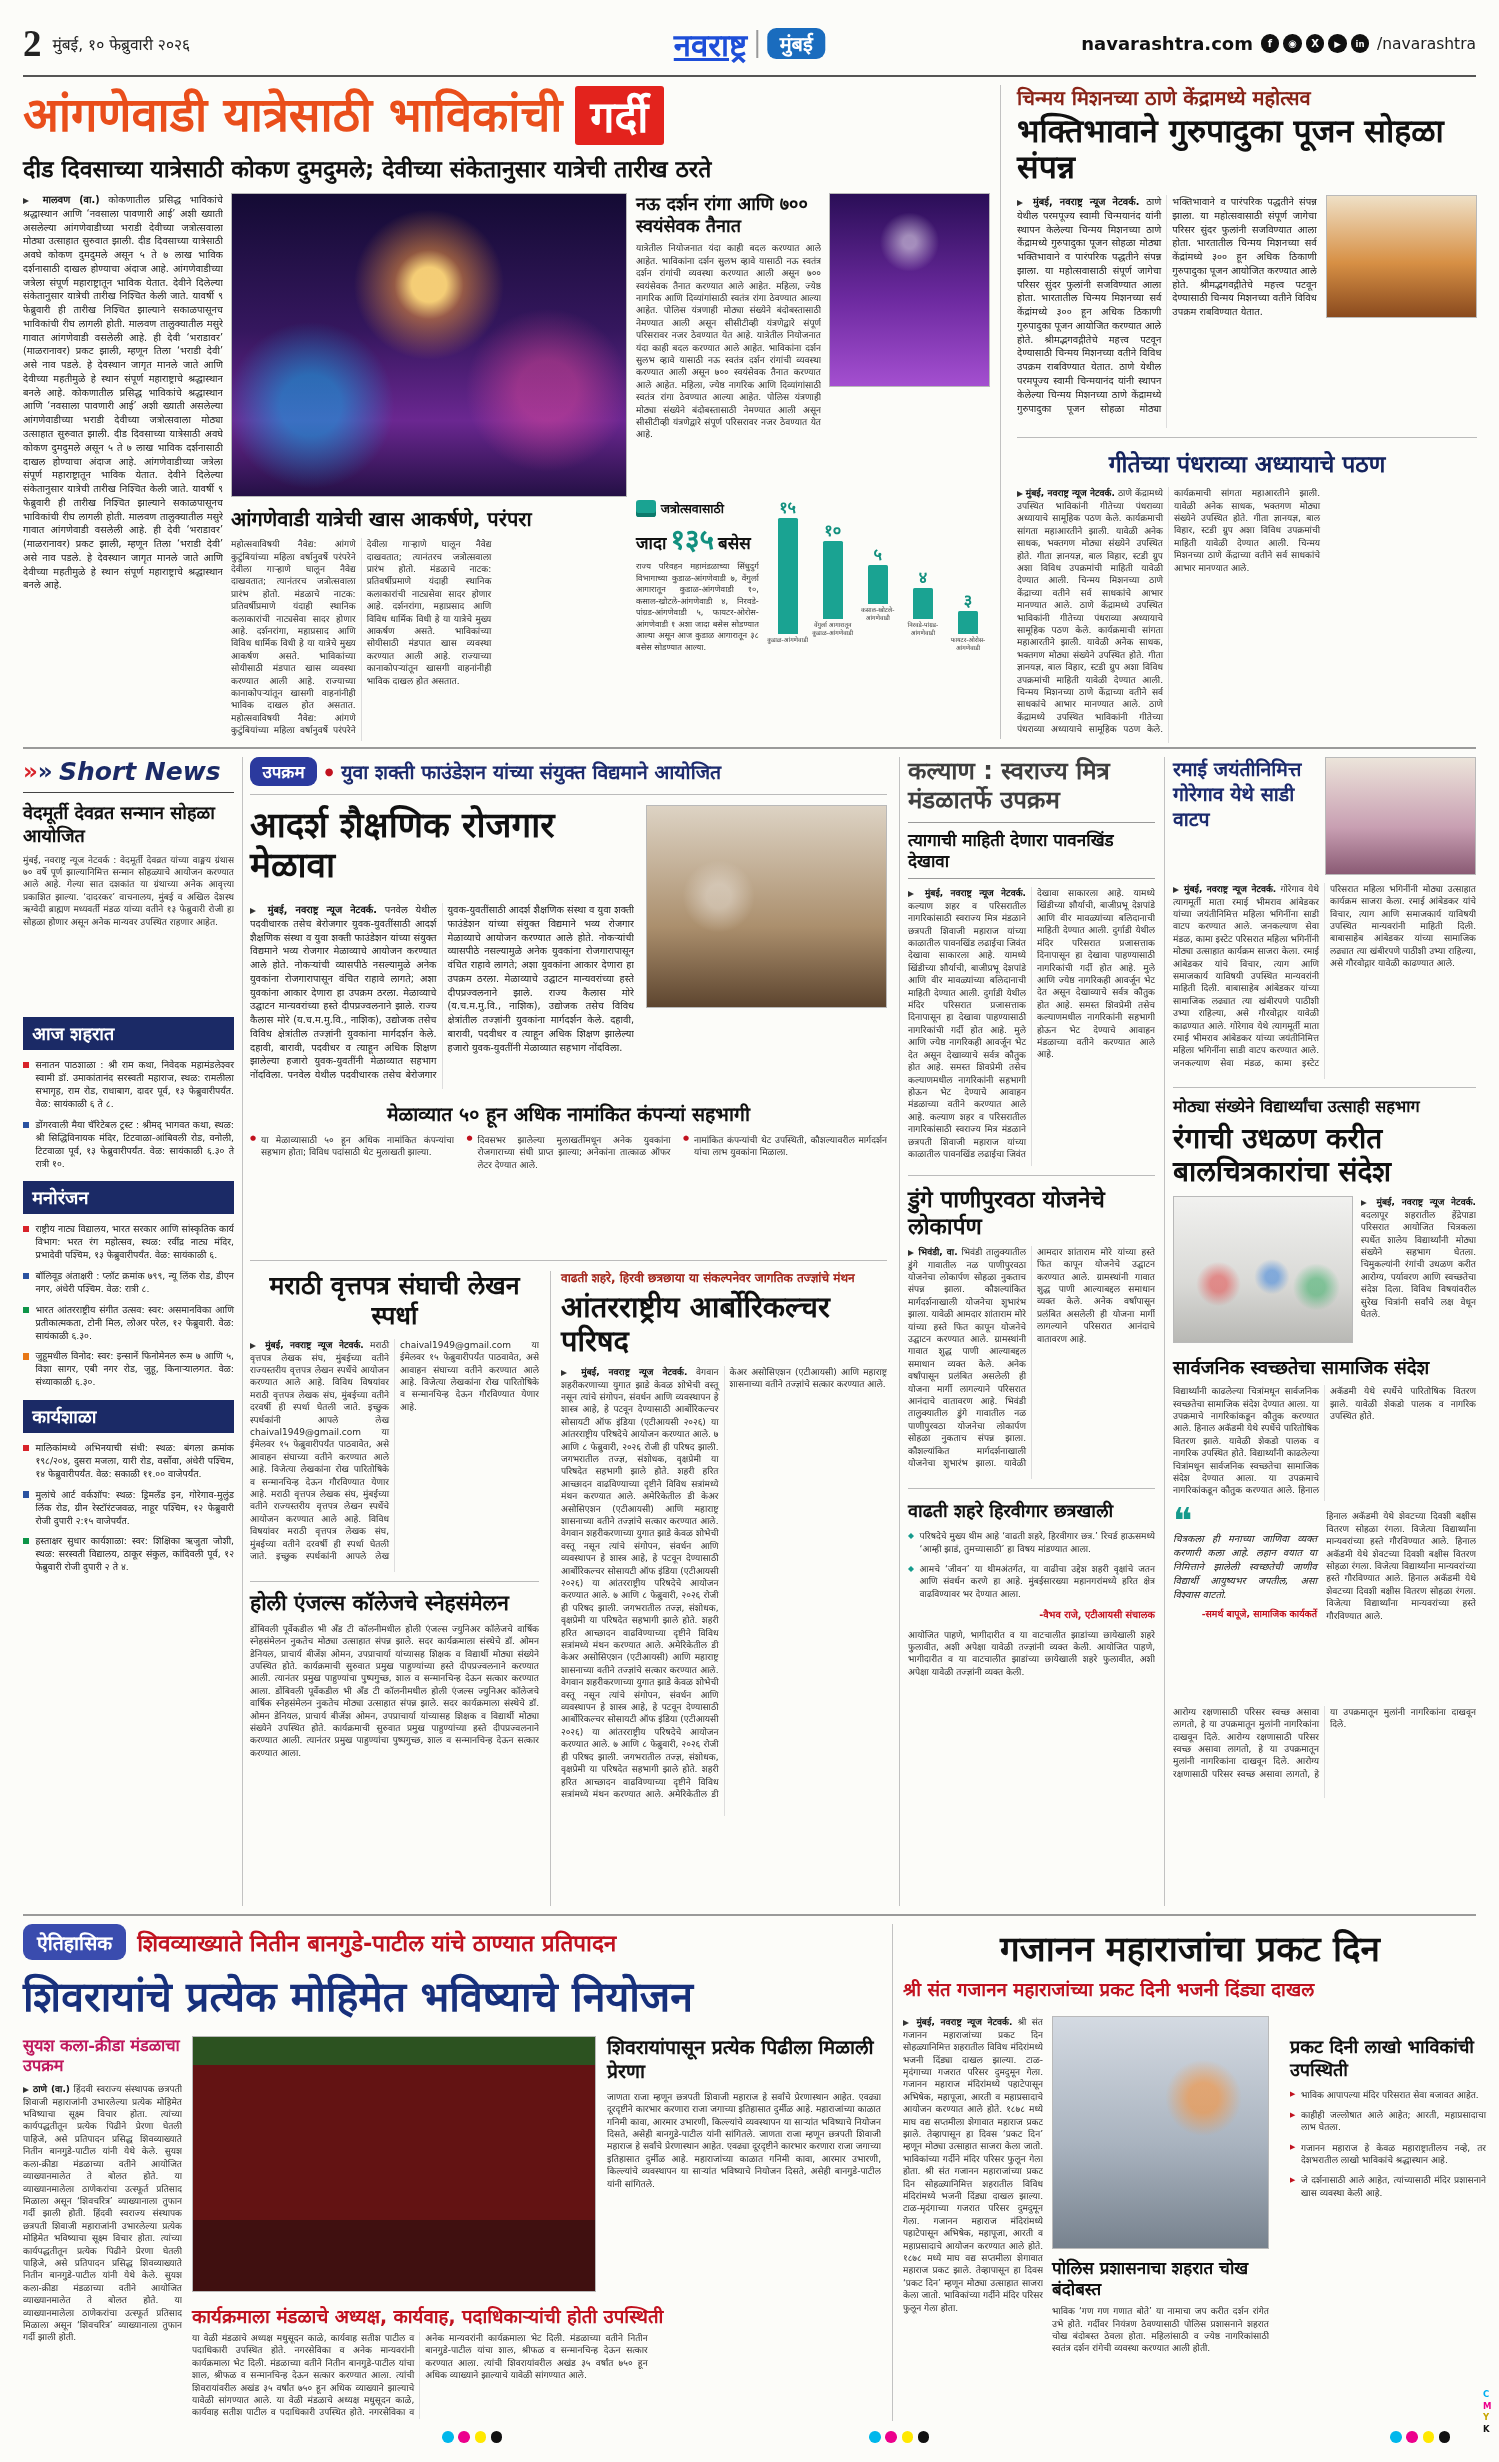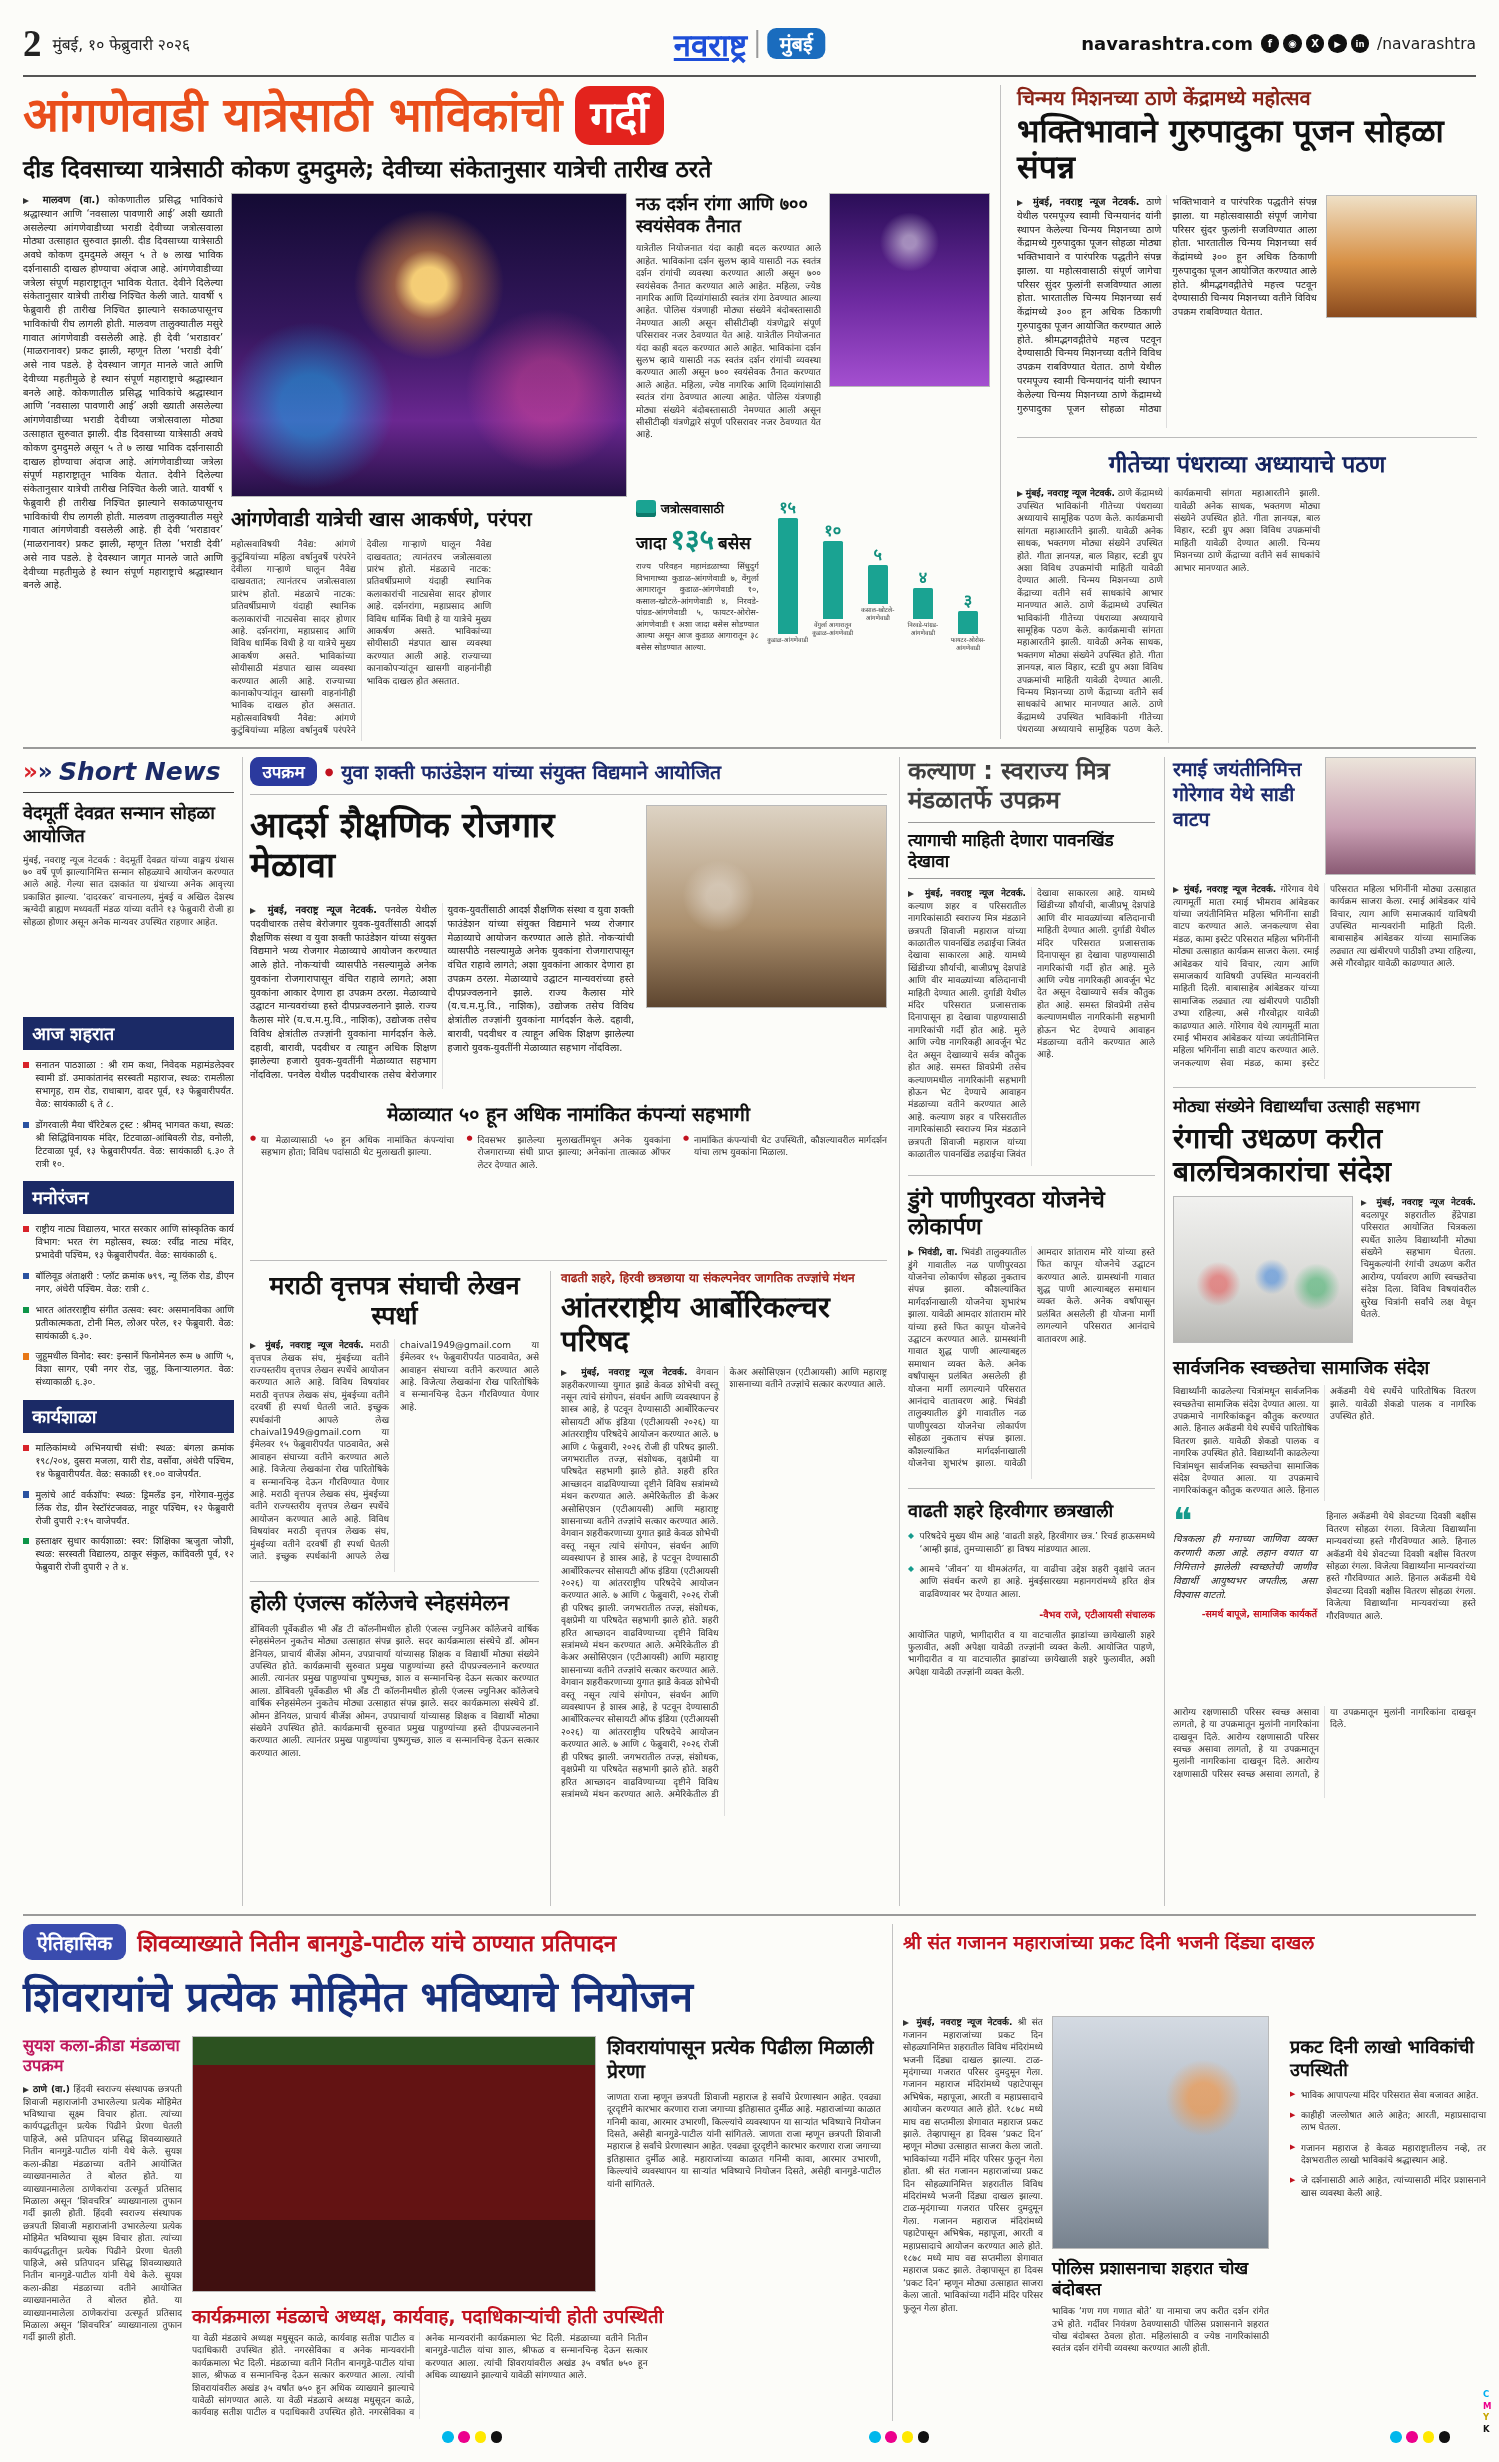--- a/index.html
+++ b/index.html
@@ -84,21 +84,21 @@
         <span style="width:18.6px;height:18.6px;border-radius:50%;background:#111;color:#fff;font-size:8.5px;font-weight:bold;display:flex;align-items:center;justify-content:center;">in</span>
       </span>
       <span style="font-size:15.5px;color:#222;">/navarashtra</span>
     </div>
   </div>
   <div class="hrule" style="left:23px;top:75px;width:1453px;background:#555;"></div>
 
   <div class="abs" style="left:23px;top:84px;width:966px;height:656px;">
     <div class="abs" style="left:0;top:0;width:966px;height:62px;display:flex;align-items:center;gap:12.4px;">
       <span style="font-size:47px;font-weight:800;color:#e94e1b;line-height:1.05;white-space:nowrap;">आंगणेवाडी यात्रेसाठी भाविकांची</span>
-      <span class="chip" style="background:#e3231d;font-size:43px;font-weight:800;padding:0 15.5px;border-radius:15px;">गर्दी</span>
+      <span class="chip" style="background:#e3231d;font-size:43px;font-weight:800;padding:0 15.5px;border-radius:3px;">गर्दी</span>
     </div>
     <div class="abs" style="left:0;top:68px;width:966px;font-size:23px;font-weight:bold;color:#111;">दीड दिवसाच्या यात्रेसाठी कोकण दुमदुमले; देवीच्या संकेतानुसार यात्रेची तारीख ठरते</div>
 
     <div class="abs clip body-sm para" style="left:0;top:109px;width:200px;height:543px;">
       <span class="dl">मालवण (वा.)</span>
       <span>कोकणातील प्रसिद्ध भाविकांचे श्रद्धास्थान आणि ‘नवसाला पावणारी आई’ अशी ख्याती असलेल्या आंगणेवाडीच्या भराडी देवीच्या जत्रोत्सवाला मोठ्या उत्साहात सुरुवात झाली. दीड दिवसाच्या यात्रेसाठी अवघे कोकण दुमदुमले असून ५ ते ७ लाख भाविक दर्शनासाठी दाखल होण्याचा अंदाज आहे. आंगणेवाडीच्या जत्रेला संपूर्ण महाराष्ट्रातून भाविक येतात. देवीने दिलेल्या संकेतानुसार यात्रेची तारीख निश्चित केली जाते. यावर्षी ९ फेब्रुवारी ही तारीख निश्चित झाल्याने सकाळपासूनच भाविकांची रीघ लागली होती. मालवण तालुक्यातील मसुरे गावात आंगणेवाडी वसलेली आहे. ही देवी ‘भराडावर’ (माळरानावर) प्रकट झाली, म्हणून तिला ‘भराडी देवी’ असे नाव पडले. हे देवस्थान जागृत मानले जाते आणि देवीच्या महतीमुळे हे स्थान संपूर्ण महाराष्ट्राचे श्रद्धास्थान बनले आहे. कोकणातील प्रसिद्ध भाविकांचे श्रद्धास्थान आणि ‘नवसाला पावणारी आई’ अशी ख्याती असलेल्या आंगणेवाडीच्या भराडी देवीच्या जत्रोत्सवाला मोठ्या उत्साहात सुरुवात झाली. दीड दिवसाच्या यात्रेसाठी अवघे कोकण दुमदुमले असून ५ ते ७ लाख भाविक दर्शनासाठी दाखल होण्याचा अंदाज आहे. आंगणेवाडीच्या जत्रेला संपूर्ण महाराष्ट्रातून भाविक येतात. देवीने दिलेल्या संकेतानुसार यात्रेची तारीख निश्चित केली जाते. यावर्षी ९ फेब्रुवारी ही तारीख निश्चित झाल्याने सकाळपासूनच भाविकांची रीघ लागली होती. मालवण तालुक्यातील मसुरे गावात आंगणेवाडी वसलेली आहे. ही देवी ‘भराडावर’ (माळरानावर) प्रकट झाली, म्हणून तिला ‘भराडी देवी’ असे नाव पडले. हे देवस्थान जागृत मानले जाते आणि देवीच्या महतीमुळे हे स्थान संपूर्ण महाराष्ट्राचे श्रद्धास्थान बनले आहे.</span>
     </div>
 
     <div class="abs photo ph-temple" style="left:208px;top:109px;width:396px;height:304px;"></div>
 
@@ -332,20 +332,21 @@
       <div class="abs" style="left:584px;top:112px;width:274px;">
         <div style="font-size:19.4px;font-weight:bold;color:#111;line-height:1.25;">शिवरायांपासून प्रत्येक पिढीला मिळाली प्रेरणा</div>
         <div class="clip body-xs" style="height:196px;margin-top:6.2px;">जाणता राजा म्हणून छत्रपती शिवाजी महाराज हे सर्वांचे प्रेरणास्थान आहेत. एवढ्या दूरदृष्टीने कारभार करणारा राजा जगाच्या इतिहासात दुर्मीळ आहे. महाराजांच्या काळात गनिमी कावा, आरमार उभारणी, किल्ल्यांचे व्यवस्थापन या साऱ्यांत भविष्याचे नियोजन दिसते, असेही बानगुडे-पाटील यांनी सांगितले. जाणता राजा म्हणून छत्रपती शिवाजी महाराज हे सर्वांचे प्रेरणास्थान आहेत. एवढ्या दूरदृष्टीने कारभार करणारा राजा जगाच्या इतिहासात दुर्मीळ आहे. महाराजांच्या काळात गनिमी कावा, आरमार उभारणी, किल्ल्यांचे व्यवस्थापन या साऱ्यांत भविष्याचे नियोजन दिसते, असेही बानगुडे-पाटील यांनी सांगितले.</div>
       </div>
       <div class="abs" style="left:169px;top:379px;width:689px;font-size:18.6px;font-weight:bold;color:#c1121f;">कार्यक्रमाला मंडळाचे अध्यक्ष, कार्यवाह, पदाधिकाऱ्यांची होती उपस्थिती</div>
       <div class="abs cols3 clip body-xs" style="left:169px;top:408px;width:689px;height:87px;">या वेळी मंडळाचे अध्यक्ष मधुसूदन काळे, कार्यवाह सतीश पाटील व पदाधिकारी उपस्थित होते. नगरसेविका व अनेक मान्यवरांनी कार्यक्रमाला भेट दिली. मंडळाच्या वतीने नितीन बानगुडे-पाटील यांचा शाल, श्रीफळ व सन्मानचिन्ह देऊन सत्कार करण्यात आला. त्यांची शिवरायांवरील अखंड ३५ वर्षांत ७५० हून अधिक व्याख्याने झाल्याचे यावेळी सांगण्यात आले. या वेळी मंडळाचे अध्यक्ष मधुसूदन काळे, कार्यवाह सतीश पाटील व पदाधिकारी उपस्थित होते. नगरसेविका व अनेक मान्यवरांनी कार्यक्रमाला भेट दिली. मंडळाच्या वतीने नितीन बानगुडे-पाटील यांचा शाल, श्रीफळ व सन्मानचिन्ह देऊन सत्कार करण्यात आला. त्यांची शिवरायांवरील अखंड ३५ वर्षांत ७५० हून अधिक व्याख्याने झाल्याचे यावेळी सांगण्यात आले.</div>
     </div>
     <div class="vrule" style="left:869px;top:0;height:497px;"></div>
 
     <div class="abs" style="left:880px;top:0;width:574px;height:497px;">
+      <div style="font-size:35px;font-weight:800;color:#111;text-align:center;">गजानन महाराजांचा प्रकट दिन</div>
       <div style="font-size:18.6px;font-weight:bold;color:#c1121f;margin-top:4.7px;">श्री संत गजानन महाराजांच्या प्रकट दिनी भजनी दिंड्या दाखल</div>
       <div class="abs clip body-xs para" style="left:0;top:92px;width:140px;height:392px;">
         <span class="dl">मुंबई, नवराष्ट्र न्यूज नेटवर्क.</span>
         <span>श्री संत गजानन महाराजांच्या प्रकट दिन सोहळ्यानिमित्त शहरातील विविध मंदिरांमध्ये भजनी दिंड्या दाखल झाल्या. टाळ-मृदंगाच्या गजरात परिसर दुमदुमून गेला. गजानन महाराज मंदिरांमध्ये पहाटेपासून अभिषेक, महापूजा, आरती व महाप्रसादाचे आयोजन करण्यात आले होते. १८७८ मध्ये माघ वद्य सप्तमीला शेगावात महाराज प्रकट झाले. तेव्हापासून हा दिवस ‘प्रकट दिन’ म्हणून मोठ्या उत्साहात साजरा केला जातो. भाविकांच्या गर्दीने मंदिर परिसर फुलून गेला होता. श्री संत गजानन महाराजांच्या प्रकट दिन सोहळ्यानिमित्त शहरातील विविध मंदिरांमध्ये भजनी दिंड्या दाखल झाल्या. टाळ-मृदंगाच्या गजरात परिसर दुमदुमून गेला. गजानन महाराज मंदिरांमध्ये पहाटेपासून अभिषेक, महापूजा, आरती व महाप्रसादाचे आयोजन करण्यात आले होते. १८७८ मध्ये माघ वद्य सप्तमीला शेगावात महाराज प्रकट झाले. तेव्हापासून हा दिवस ‘प्रकट दिन’ म्हणून मोठ्या उत्साहात साजरा केला जातो. भाविकांच्या गर्दीने मंदिर परिसर फुलून गेला होता.</span>
       </div>
       <div class="abs photo ph-gajanan" style="left:149px;top:92px;width:217px;height:233px;"></div>
       <div class="abs" style="left:149px;top:334px;width:217px;">
         <div style="font-size:17px;font-weight:bold;color:#111;line-height:1.25;">पोलिस प्रशासनाचा शहरात चोख बंदोबस्त</div>
         <div class="clip body-xs" style="height:109px;margin-top:4.7px;">भाविक ‘गण गण गणात बोते’ या नामाचा जप करीत दर्शन रांगेत उभे होते. गर्दीवर नियंत्रण ठेवण्यासाठी पोलिस प्रशासनाने शहरात चोख बंदोबस्त ठेवला होता. महिलांसाठी व ज्येष्ठ नागरिकांसाठी स्वतंत्र दर्शन रांगेची व्यवस्था करण्यात आली होती.</div>
       </div>

